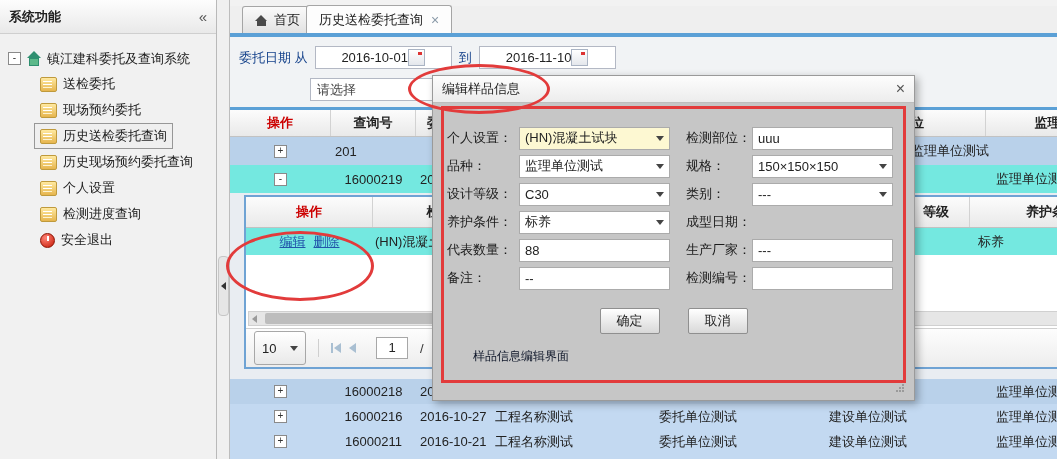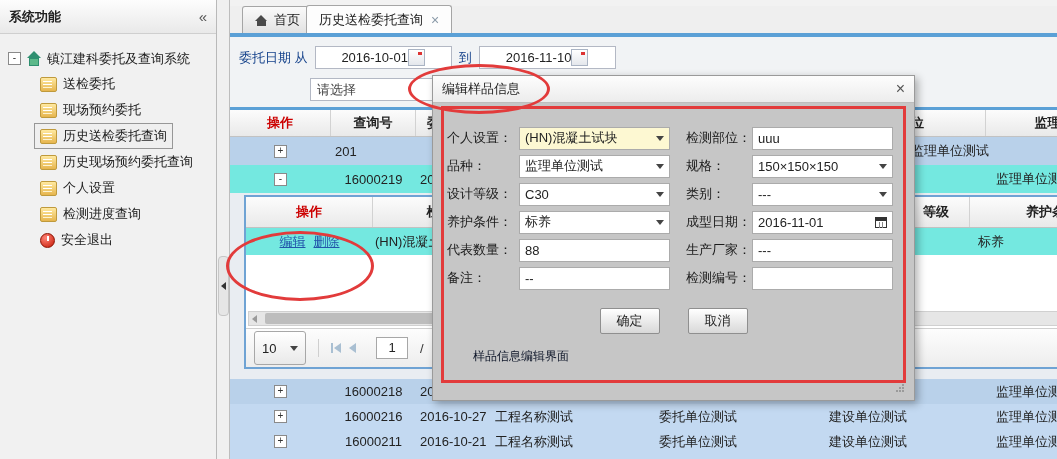--- a/index.html
+++ b/index.html
@@ -336,24 +336,20 @@
           <div class="dd-arrow"></div>
         </div>
       </div>
       <div class="m-row">
         <div class="m-label">养护条件：</div>
         <div class="m-field m-f1">
           <div style="white-space: nowrap;">标养</div>
           <div class="dd-arrow"></div>
         </div>
         <div class="m-label m-label2">成型日期：</div>
-        <div class="m-field m-f2">
-          <div style="white-space: nowrap;">2016-11-01</div>
-          <div class="mcal"></div>
-        </div>
       </div>
       <div class="m-row">
         <div class="m-label">代表数量：</div>
         <div class="m-field m-f1">
           <div style="white-space: nowrap;">88</div>
         </div>
         <div class="m-label m-label2">生产厂家：</div>
         <div class="m-field m-f2">
           <div style="white-space: nowrap;">---</div>
         </div>

